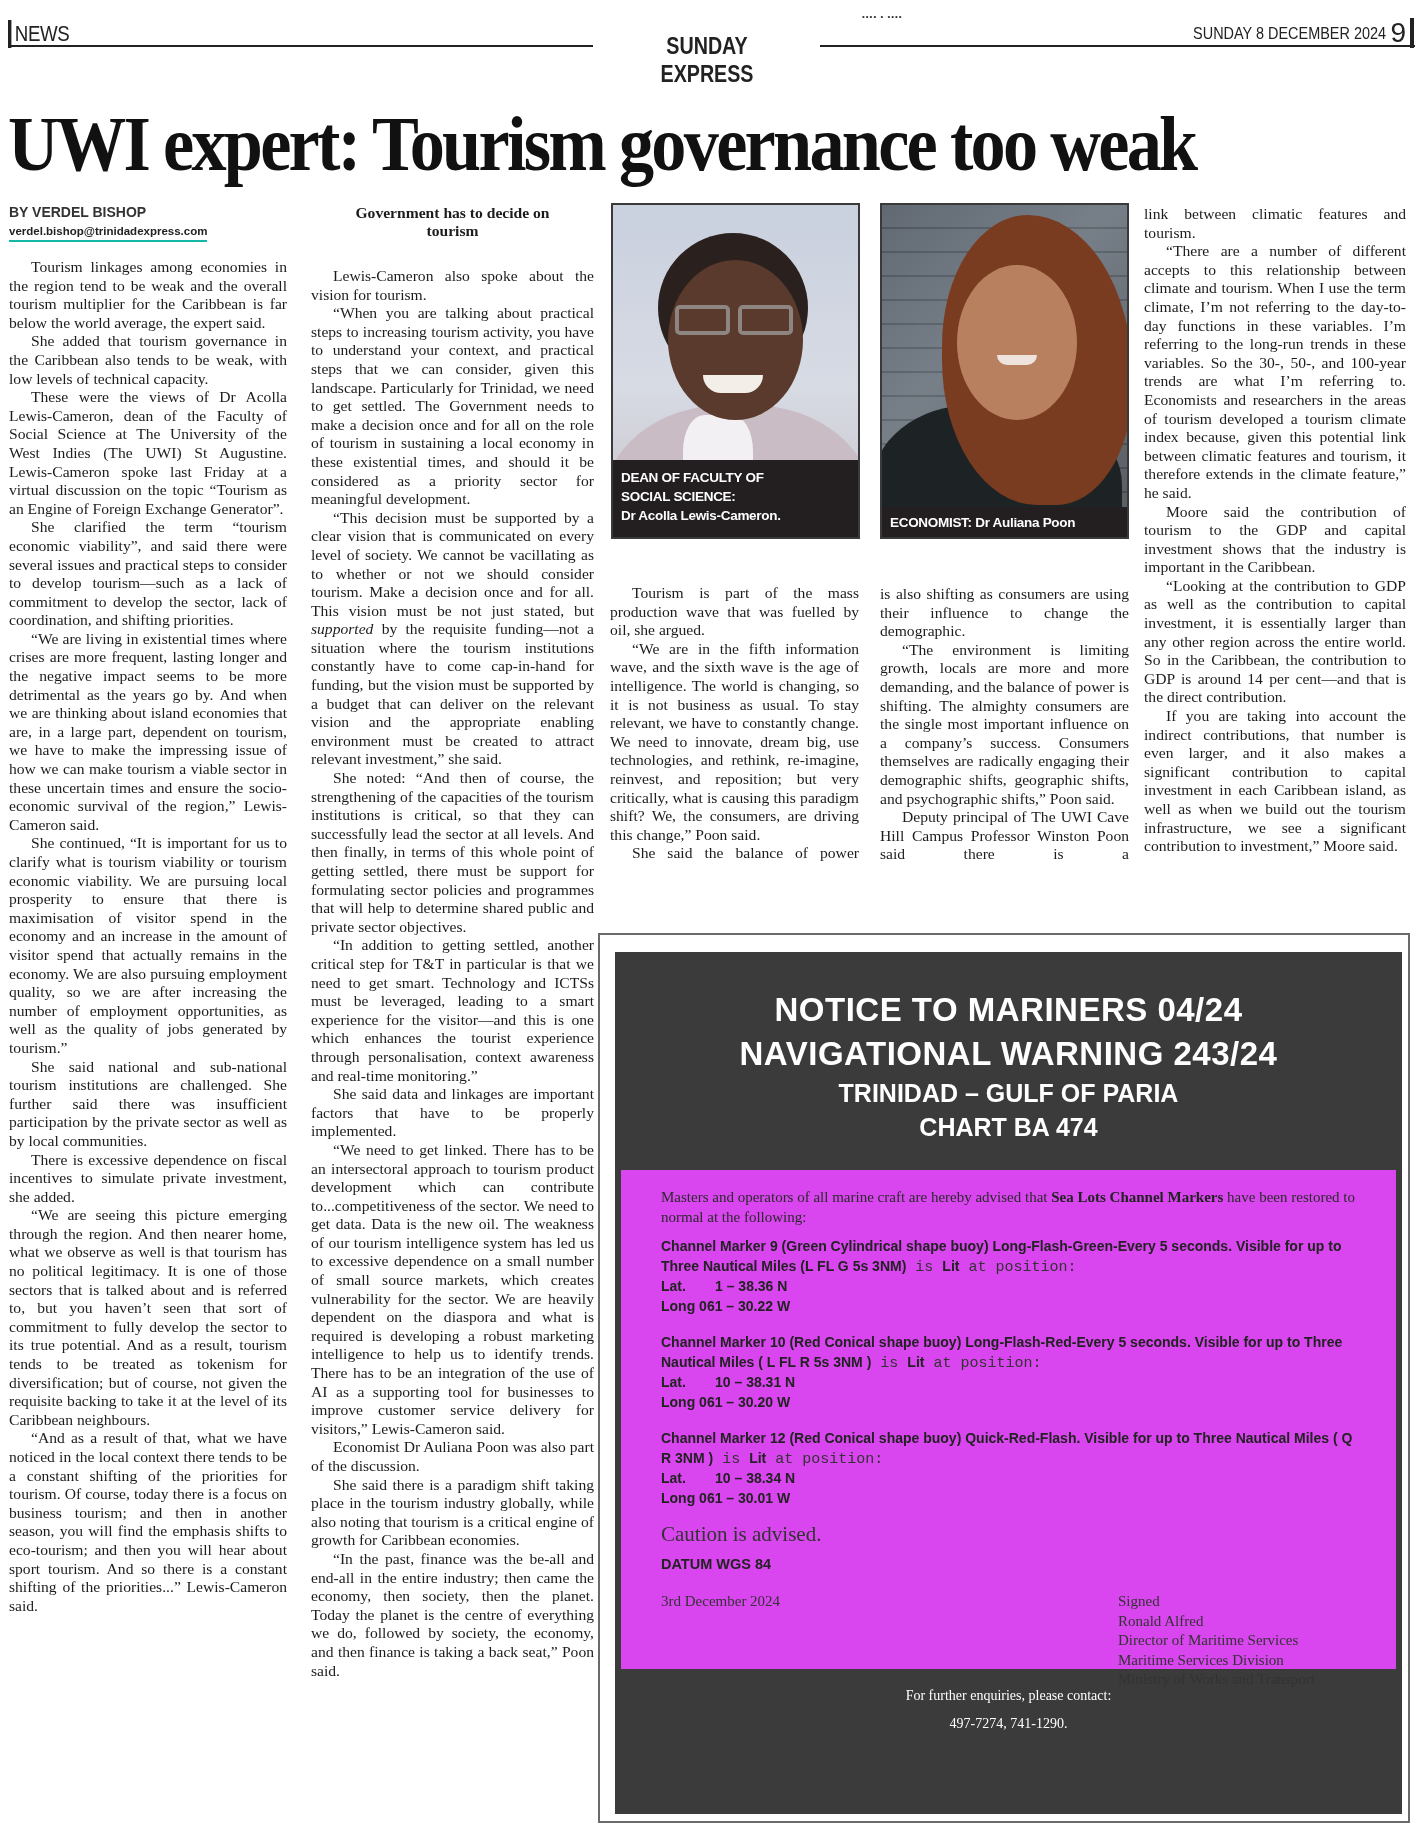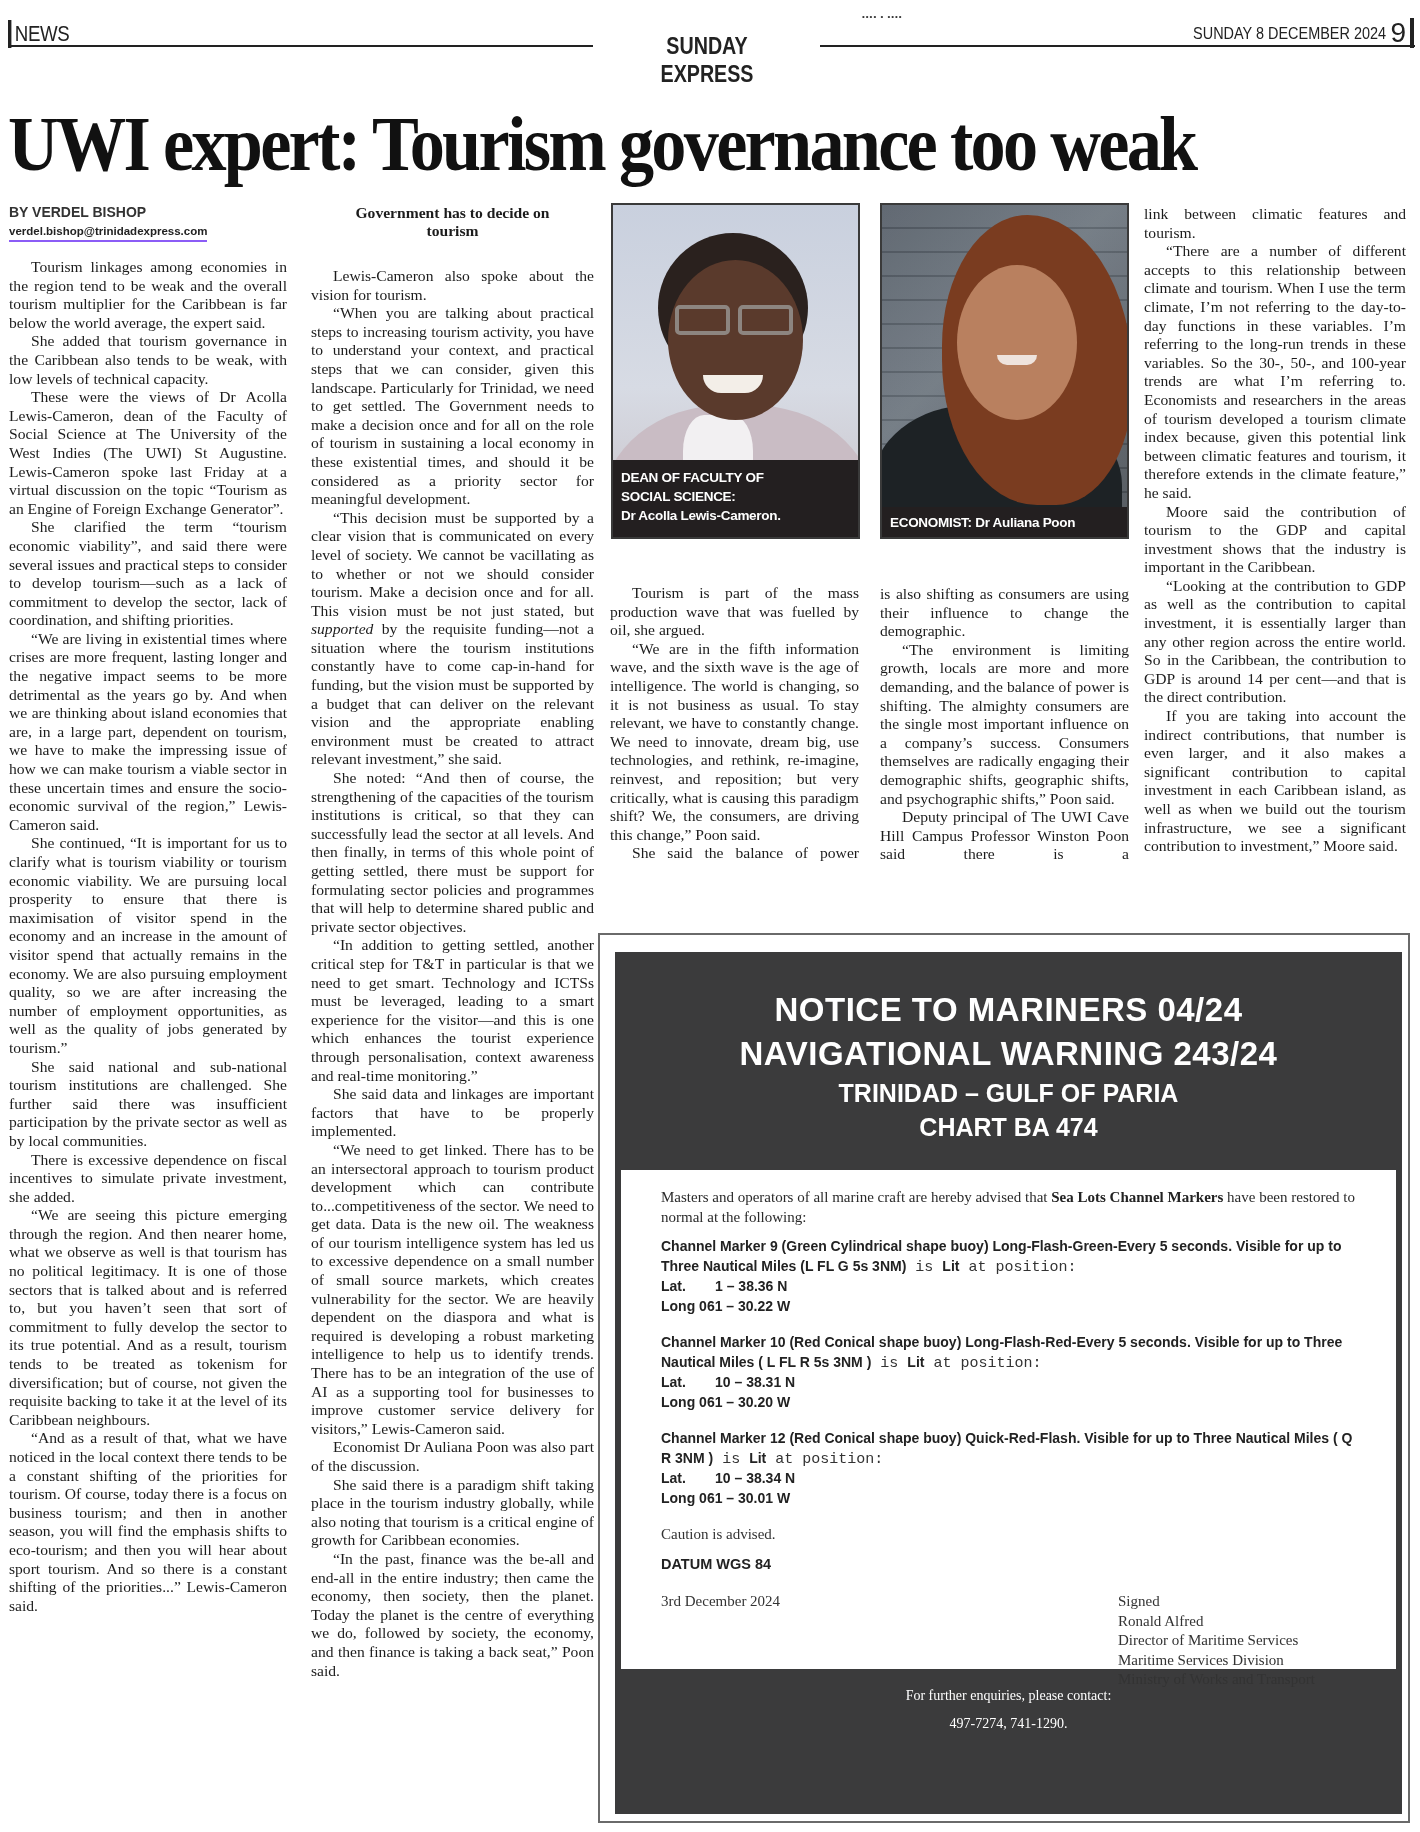--- a/index.html
+++ b/index.html
@@ -30,21 +30,21 @@
   .col p { text-indent: 22px; }
   .col p.noindent { text-indent: 0; }
   .col1 { left: 9px; width: 278px; }
   .col2 { left: 311px; width: 283px; }
   .col3 { left: 610px; width: 249px; }
   .col4 { left: 869px; width: 248px; }
   .col5 { left: 1144px; width: 262px; top: 205px; }
 
   .byline { font-family: "Liberation Sans", sans-serif; font-weight: bold; font-size: 14px; line-height: 17px; color: #333; text-indent: 0 !important; }
   .email { font-family: "Liberation Sans", sans-serif; font-weight: bold; font-size: 11.5px; line-height: 15px; color: #222;
-    border-bottom: 2px solid #8b5cf6; display: inline-block; padding-bottom: 1px; margin-bottom: 16px; text-indent: 0 !important; }
+    border-bottom: 2px solid #14b8a6; display: inline-block; padding-bottom: 1px; margin-bottom: 16px; text-indent: 0 !important; }
   .lede { font-weight: bold; font-size: 16.3px; line-height: 19px; text-indent: 0 !important; }
 
   .subhead { font-weight: bold; font-size: 15.6px; line-height: 18px; text-align: center !important; text-indent: 0 !important; margin: 0 0 27px 0; }
 
   
   .photo { position: absolute; top: 203px; height: 336px; border: 2px solid #3a3a3a; overflow: hidden; background: #ddd; }
   .photo1 { left: 611px; width: 249px; background: linear-gradient(180deg, #c9d0de 0%, #d7dbe4 55%, #c8c2c8 100%); }
   .photo2 { left: 880px; width: 249px; background: linear-gradient(135deg, #58606a 0%, #6e7780 40%, #4c5157 100%); }
   .caption { position: absolute; left: 0; right: 0; bottom: 0; background: #231f20; color: #fff;
     font-family: "Liberation Sans", sans-serif; font-weight: bold; font-size: 13.5px; line-height: 19px; padding: 8px 8px 8px 8px; letter-spacing: -0.3px; }
@@ -53,31 +53,31 @@
 
   
   .face { position: absolute; border-radius: 50%; }
 
   
   .notice-frame { position: absolute; left: 598px; top: 933px; width: 812px; height: 890px; border: 2px solid #6a6a6a; background: #fff; }
   .notice { position: absolute; left: 615px; top: 952px; width: 787px; height: 862px; background: #3b3b3c; }
   .notice-head { position: absolute; left: 0; top: 36px; width: 100%; text-align: center; color: #fff; font-family: "Liberation Sans", sans-serif; font-weight: bold; }
   .nh1 { font-size: 33px; line-height: 44px; letter-spacing: 0.5px; }
   .nh2 { font-size: 25px; line-height: 34px; }
-  .notice-body { position: absolute; left: 6px; top: 218px; width: 775px; height: 499px; background: #ffffff; padding: 18px 40px 0 40px;
+  .notice-body { position: absolute; left: 6px; top: 218px; width: 775px; height: 499px; background: #d946ef; padding: 18px 40px 0 40px;
     font-family: "Liberation Serif", serif; font-size: 15px; line-height: 19.5px; color: #2a2a2a; }
   .nb-intro { margin-bottom: 10px; }
   .nb-intro b { font-weight: bold; color: #222; }
   .marker { margin-bottom: 17px; font-family: "Liberation Sans", sans-serif; font-size: 14px; line-height: 19.5px; color: #222; }
   .marker .mk-title { font-weight: bold; }
   .marker .mk-plain { font-family: Liberation Mono, monospace; font-size: 15px; font-weight: normal; color: #333; }
   .marker .mk-bold { font-weight: bold; }
   .marker .coord { font-weight: bold; }
   .marker .coord span.lbl { display: inline-block; width: 54px; }
-  .caution { font-family: "Liberation Serif", serif; font-size: 15px; margin-top: 6px; color: #333; }
+  .caution { font-family: "Liberation Serif", serif; font-size: 21px; margin-top: 6px; color: #333; }
   .datum { font-family: "Liberation Sans", sans-serif; font-weight: bold; font-size: 14.5px; margin-top: 10px; color: #222; }
   .sig-row { position: relative; margin-top: 18px; height: 110px; }
   .sig-date { position: absolute; left: 0; top: 0; font-size: 15px; color: #333; }
   .sig-block { position: absolute; left: 457px; top: 0; font-size: 15px; line-height: 19.5px; color: #333; }
   .notice-foot { position: absolute; left: 0; top: 730px; width: 100%; text-align: center; color: #fff; font-family: "Liberation Serif", serif; font-size: 14px; line-height: 28px; }
   .ital { font-style: italic; }
 </style>
 </head>
 <body>
 

